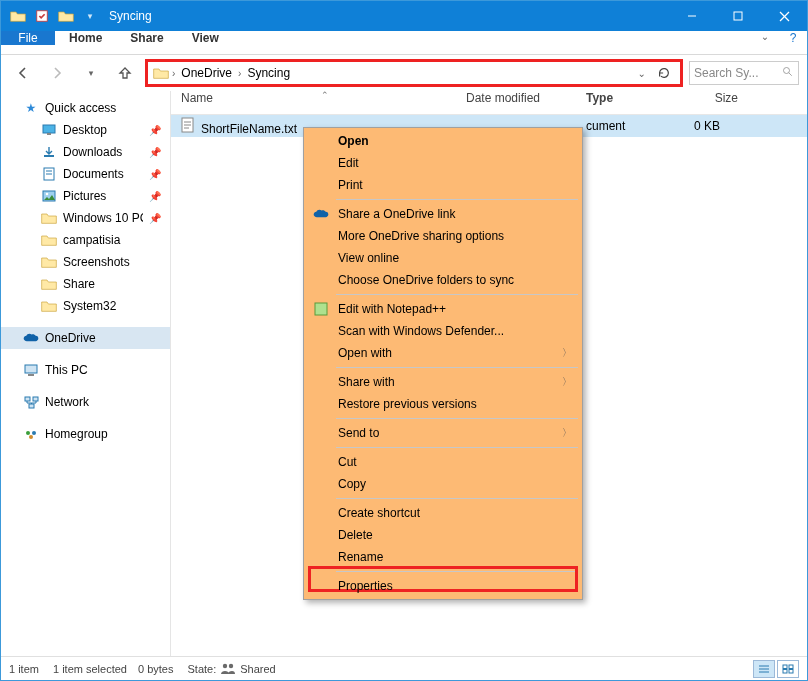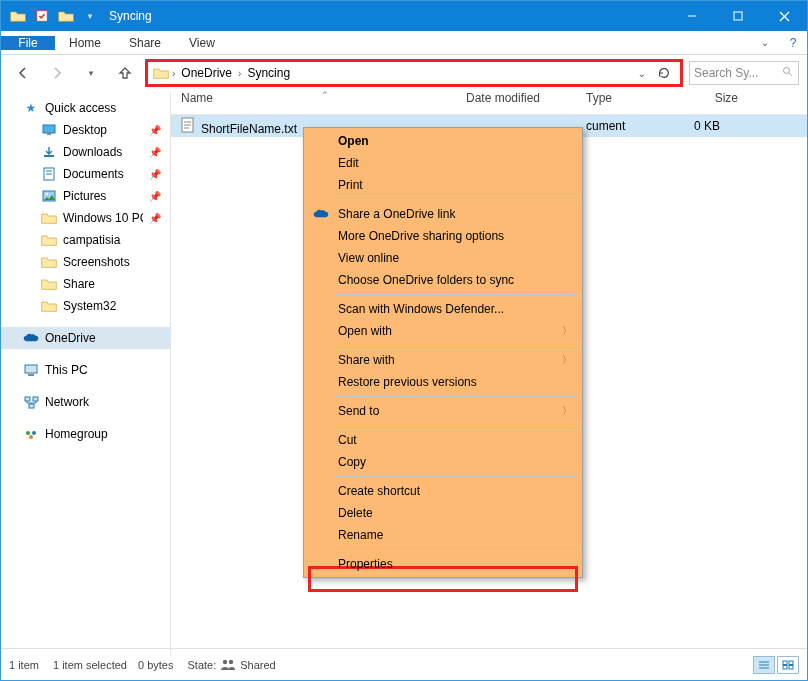--- a/index.html
+++ b/index.html
@@ -9,23 +9,23 @@
   
   .titlebar { height:30px; background:#0f80d7; display:flex; align-items:center; color:#fff; font-size:12px; }
   .titlebar .qat { display:flex; align-items:center; gap:2px; padding-left:6px; }
   .titlebar .qat .qbtn { width:22px; height:22px; display:flex; align-items:center; justify-content:center; }
   .titlebar .title { flex:1; text-align:left; padding-left:8px; }
   .titlebar .winbtns { display:flex; }
   .titlebar .winbtns .wb { width:46px; height:30px; display:flex; align-items:center; justify-content:center; }
   .titlebar .winbtns .wb.close { background:transparent; }
 
   
-  .ribbon { height:24px; display:flex; align-items:center; border-bottom:1px solid #d9d9d9; font-size:12px; }
+  .ribbon { height:24px; display:flex; align-items:flex-start; border-bottom:1px solid #d9d9d9; font-size:12px; }
   .ribbon .file { background:#1977cf; color:#fff; width:54px; display:flex; align-items:center; justify-content:center; }
-  .ribbon .tab { padding:0 14px; display:flex; align-items:center; color:#333; }
+  .ribbon .tab { padding:0 14px; display:flex; align-items:center; color:#333;font-weight:bold; }
   .ribbon .spacer { flex:1; }
   .ribbon .rb { width:28px; display:flex; align-items:center; justify-content:center; color:#666; }
 
   
   .navbar { height:36px; display:flex; align-items:center; padding:4px 8px; gap:6px; }
   .navbar .navbtn { width:28px; height:28px; display:flex; align-items:center; justify-content:center; color:#555; }
   .navbar .navbtn.disabled { color:#bbb; }
   .navbar .addrwrap { flex:1; display:flex; align-items:center; border:3px solid #e22; height:28px; padding:0 4px; }
   .navbar .addrwrap .aicon { width:18px; height:18px; display:flex; align-items:center; justify-content:center; }
   .navbar .addrwrap .crumb { font-size:12px; padding:0 4px; }
@@ -43,42 +43,42 @@
   .sbitem.selected { background:#d8e6f2; }
   .sbitem .ico { width:16px; height:16px; display:flex; align-items:center; justify-content:center; }
   .sbsep { height:10px; }
   .pin { margin-left:auto; margin-right:8px; color:#6a6a6a; font-size:10px; }
 
   .main { flex:1; position:relative; }
   .cols { display:flex; height:24px; border-bottom:1px solid #e7e7e7; font-size:12px; color:#444; align-items:flex-start; }
   .cols .col { padding-left:10px; }
   .cols .col.name { width:285px; display:flex; align-items:center; }
   .cols .col.date { width:120px; }
-  .cols .col.type { width:100px; }
+  .cols .col.type { width:100px;font-weight:bold; }
   .cols .col.size { width:80px; text-align:right; padding-right:18px; padding-left:0; }
   .cols .sortarr { margin:0 auto; position:relative; font-size:9px; color:#777; }
 
   .filerow { height:22px; display:flex; align-items:center; font-size:12px; background:#cde6f7; }
   .filerow .cell { padding-left:10px; }
   .filerow .cell.name { width:285px; display:flex; align-items:flex-end; gap:6px; }
   .filerow .cell.date { width:120px; }
   .filerow .cell.type { width:100px; }
   .filerow .cell.size { width:80px; text-align:center; padding-right:18px; padding-left:0;}
 
   
   .ctxmenu { position:absolute; top:36px; left:132px; width:280px; background:#fdba74; border:1px solid #a0a0a0; box-shadow:3px 3px 6px rgba(0,0,0,.3); font-size:12px; padding:2px; }
   .ctxmenu .ci { height:22px; display:flex; align-items:center; padding-left:32px; position:relative; }
   .ctxmenu .ci .cicon { position:absolute; left:6px; width:18px; height:18px; display:flex; align-items:center; justify-content:center; }
   .ctxmenu .ci .sub { margin-left:auto; margin-right:8px; color:#555; font-size:10px; }
   .ctxmenu .ci.bold { font-weight:600; }
   .ctxmenu .csep { height:1px; background:#c7c7c7; margin:3px 2px 3px 30px; }
   .ctxmenu .highlight { position:absolute; border:3px solid #e22; left:4px; right:4px; height:26px; pointer-events:none; }
 
   
-  .status { position:absolute; bottom:0; left:0; right:0; height:32px; border-top:1px solid #e0e0e0; display:flex; align-items:center; font-size:11px; color:#444; padding:0 8px; gap:14px; }
+  .status { position:absolute; bottom:0; left:0; right:0; height:24px; border-top:1px solid #e0e0e0; display:flex; align-items:center; font-size:11px; color:#444; padding:0 8px; gap:14px; }
   .status .seg { display:flex; align-items:center; gap:4px; }
   .status .viewbtns { margin-left:auto; display:flex; gap:2px; }
   .status .vb { width:22px; height:18px; border:1px solid #9cb9d8; display:flex; align-items:center; justify-content:center; }
   .status .vb.active { background:#cde6f7; }
 
   
   .foldersvg { width:16px; height:14px; }
 </style>
 </head>
 <body>
@@ -366,20 +366,28 @@
             <span>More OneDrive sharing options</span>
           </div>
         <div class="ci">
             <span>View online</span>
           </div>
         <div class="ci">
             <span>Choose OneDrive folders to sync</span>
           </div>
         <div class="csep"></div>
         <div class="ci">
+          <span class="cicon">
+              <svg width="14" height="14">
+                <rect x="1" y="1" width="12" height="12" fill="#aee18e" stroke="#5a9a3a"></rect>
+              </svg>
+            </span>
+          <span>Edit with Notepad++</span>
+        </div>
+        <div class="ci">
             <span>Scan with Windows Defender...</span>
           </div>
         <div class="ci">
             <span>Open with</span>
             <span class="sub">〉</span>
           </div>
         <div class="csep"></div>
         <div class="ci">
             <span>Share with</span>
             <span class="sub">〉</span>

